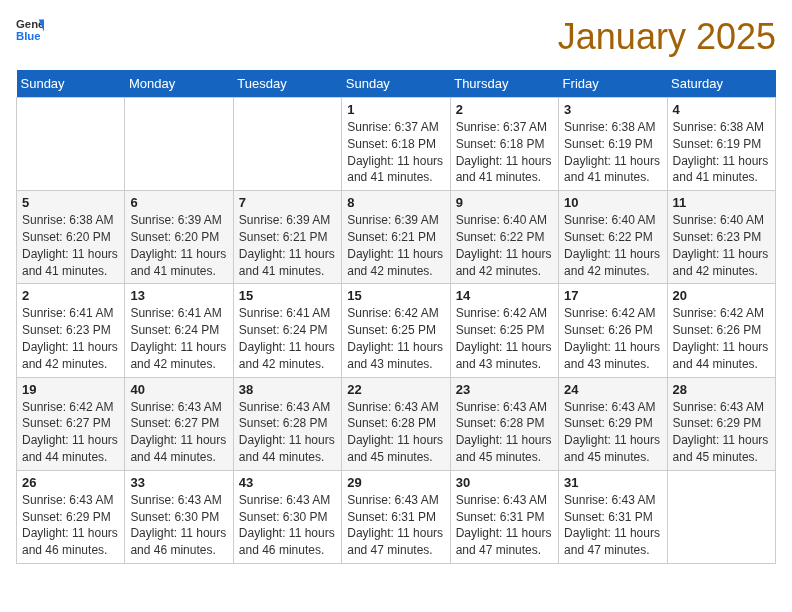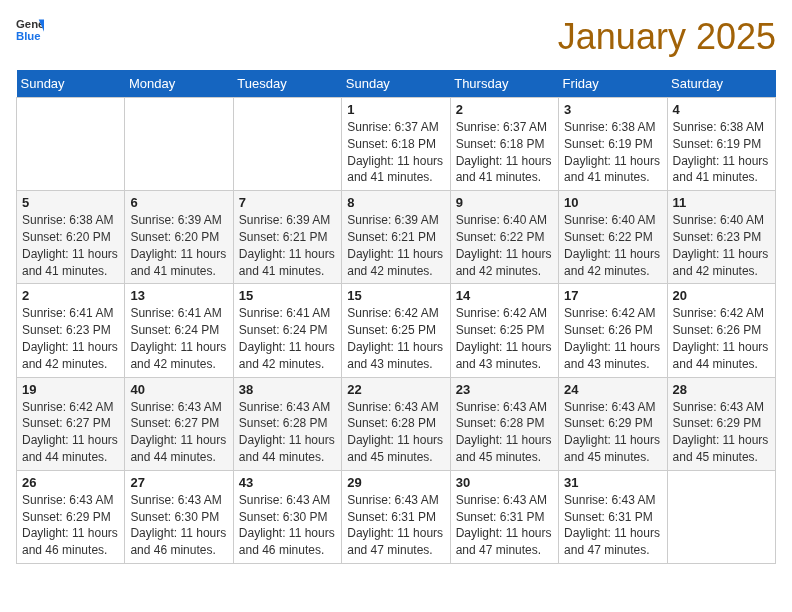--- a/index.html
+++ b/index.html
@@ -218,21 +218,21 @@
           <span class="day-num">28</span>
           <div class="day-info">Sunrise: 6:43 AM<br>Sunset: 6:29 PM<br>Daylight: 11 hours and 45 minutes.</div>
         </td>
       </tr>
       <tr>
         <td>
           <span class="day-num">26</span>
           <div class="day-info">Sunrise: 6:43 AM<br>Sunset: 6:29 PM<br>Daylight: 11 hours and 46 minutes.</div>
         </td>
         <td>
-          <span class="day-num">27</span>
+          <span class="day-num">33</span>
           <div class="day-info">Sunrise: 6:43 AM<br>Sunset: 6:30 PM<br>Daylight: 11 hours and 46 minutes.</div>
         </td>
         <td>
           <span class="day-num">43</span>
           <div class="day-info">Sunrise: 6:43 AM<br>Sunset: 6:30 PM<br>Daylight: 11 hours and 46 minutes.</div>
         </td>
         <td>
           <span class="day-num">29</span>
           <div class="day-info">Sunrise: 6:43 AM<br>Sunset: 6:31 PM<br>Daylight: 11 hours and 47 minutes.</div>
         </td>

